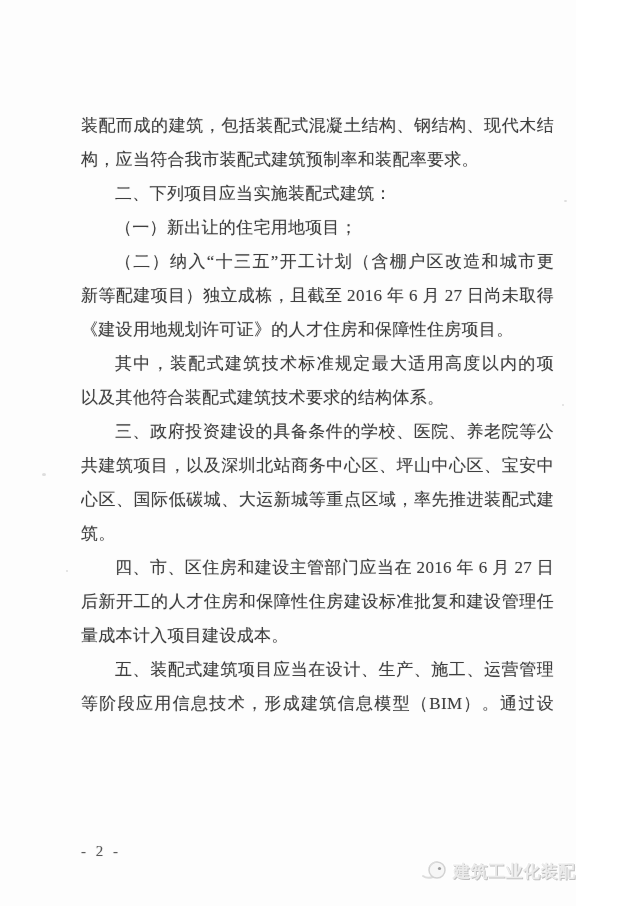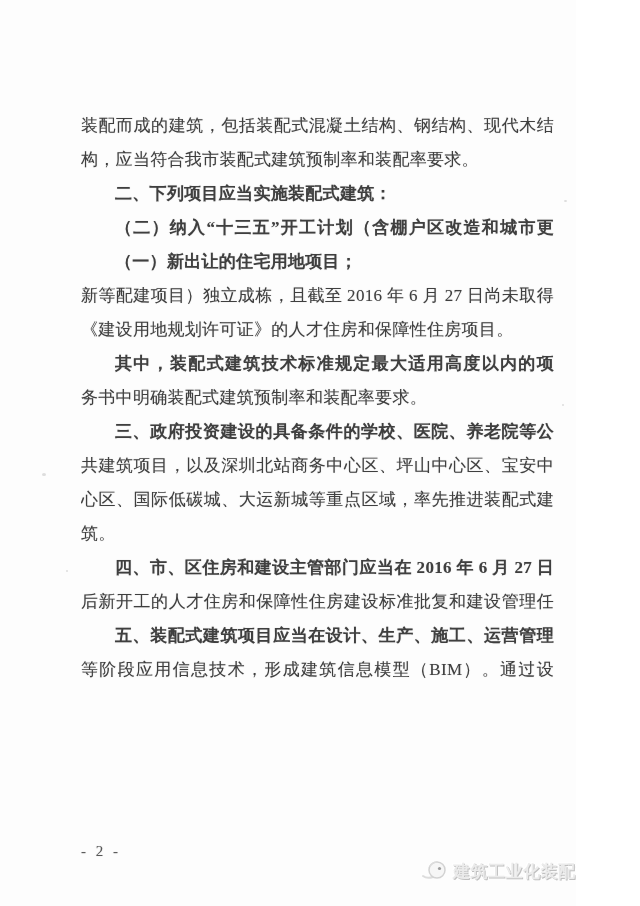--- a/index.html
+++ b/index.html
@@ -30,21 +30,20 @@
     color: #3f3f3f;
     text-shadow: 0 0 1px rgba(70,70,70,0.35);
     letter-spacing: 0.3px;
   }
   .line.fill {
     text-align: justify;
     text-align-last: justify;
   }
   .line.indent {
     text-indent: 2em;
-    font-weight: bold;
   }
   
   .page-num {
     position: absolute;
     left: 81px;
     top: 843px;
     font-size: 15px;
     letter-spacing: 3px;
     color: #585858;
     text-shadow: 0 0 1px rgba(90,90,90,0.35);
@@ -81,32 +80,33 @@
 </style>
 </head>
 <body>
 
 <div class="page">
 
   <div class="text-block" id="lines-container">
       <div class="line fill">装配而成的建筑，包括装配式混凝土结构、钢结构、现代木结</div>
       <div class="line">构，应当符合我市装配式建筑预制率和装配率要求。</div>
       <div class="line indent">二、下列项目应当实施装配式建筑：</div>
+      <div class="line indent">（一）新出让的住宅用地项目；</div>
       <div class="line indent fill">（二）纳入“十三五”开工计划（含棚户区改造和城市更</div>
-      <div class="line indent">（一）新出让的住宅用地项目；</div>
       <div class="line fill">新等配建项目）独立成栋，且截至 2016 年 6 月 27 日尚未取得</div>
       <div class="line">《建设用地规划许可证》的人才住房和保障性住房项目。</div>
       <div class="line indent fill">其中，装配式建筑技术标准规定最大适用高度以内的项目，</div>
-      <div class="line">务书中明确装配式建筑预制率和装配率要求。</div>
+      <div class="line">以及其他符合装配式建筑技术要求的结构体系。</div>
       <div class="line indent fill">三、政府投资建设的具备条件的学校、医院、养老院等公</div>
       <div class="line fill">共建筑项目，以及深圳北站商务中心区、坪山中心区、宝安中</div>
       <div class="line fill">心区、国际低碳城、大运新城等重点区域，率先推进装配式建</div>
       <div class="line">筑。</div>
       <div class="line indent fill">四、市、区住房和建设主管部门应当在 2016 年 6 月 27 日</div>
       <div class="line fill">后新开工的人才住房和保障性住房建设标准批复和建设管理任</div>
+      <div class="line">量成本计入项目建设成本。</div>
       <div class="line indent fill">五、装配式建筑项目应当在设计、生产、施工、运营管理</div>
       <div class="line fill">等阶段应用信息技术，形成建筑信息模型（BIM）。通过设计、</div>
     </div>
 
   <div class="page-num">- 2 -</div>
 
   <div class="watermark">
     <span class="wm-icon">
       <svg width="27" height="23" viewBox="0 0 27 23" xmlns="http://www.w3.org/2000/svg">
         <path d="M2 16 Q6 19 12 17" fill="none" stroke="#dcdcdc" stroke-width="2" stroke-linecap="round"></path>

